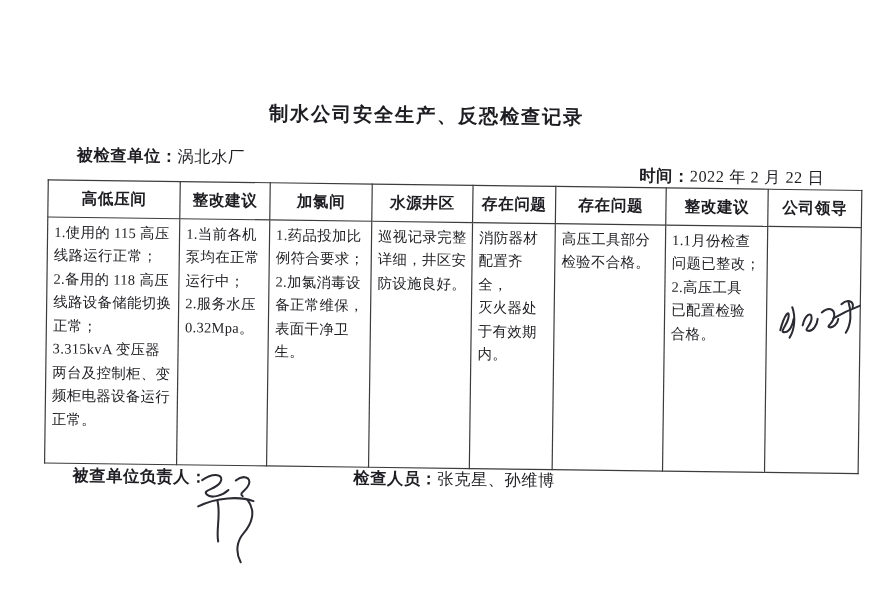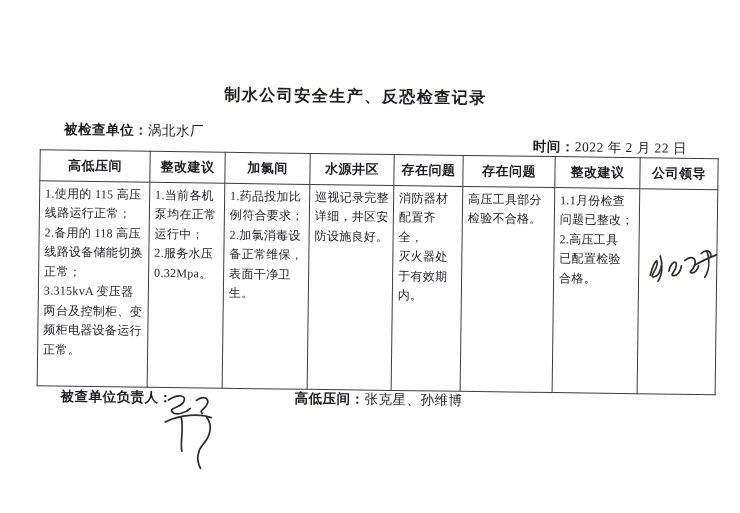--- a/index.html
+++ b/index.html
@@ -215,16 +215,16 @@
 
   <svg class="resp-sig" width="72" height="80" viewBox="0 0 72 80" aria-hidden="true">
     <path class="ink" d="M14,9 C24,2 33,4 29,11 C25,17 14,17 18,21 C22,25 32,21 36,17"></path>
     <path class="ink" d="M42,9 C48,4 55,6 53,12 C51,18 44,19 48,22"></path>
     <path class="ink" d="M11,31 C26,23 46,22 57,26"></path>
     <path class="ink" d="M27,26 C30,38 26,50 28,60"></path>
     <path class="ink" d="M52,25 C60,35 55,46 49,53 C44,59 42,68 47,77"></path>
   </svg>
 
   <div class="footer-right">
-    <span class="b">高低压间：</span><span>张克星、孙维博</span>
+    <span class="b">检查人员：</span><span>张克星、孙维博</span>
   </div>
 
 </div>
 
 </body></html>

